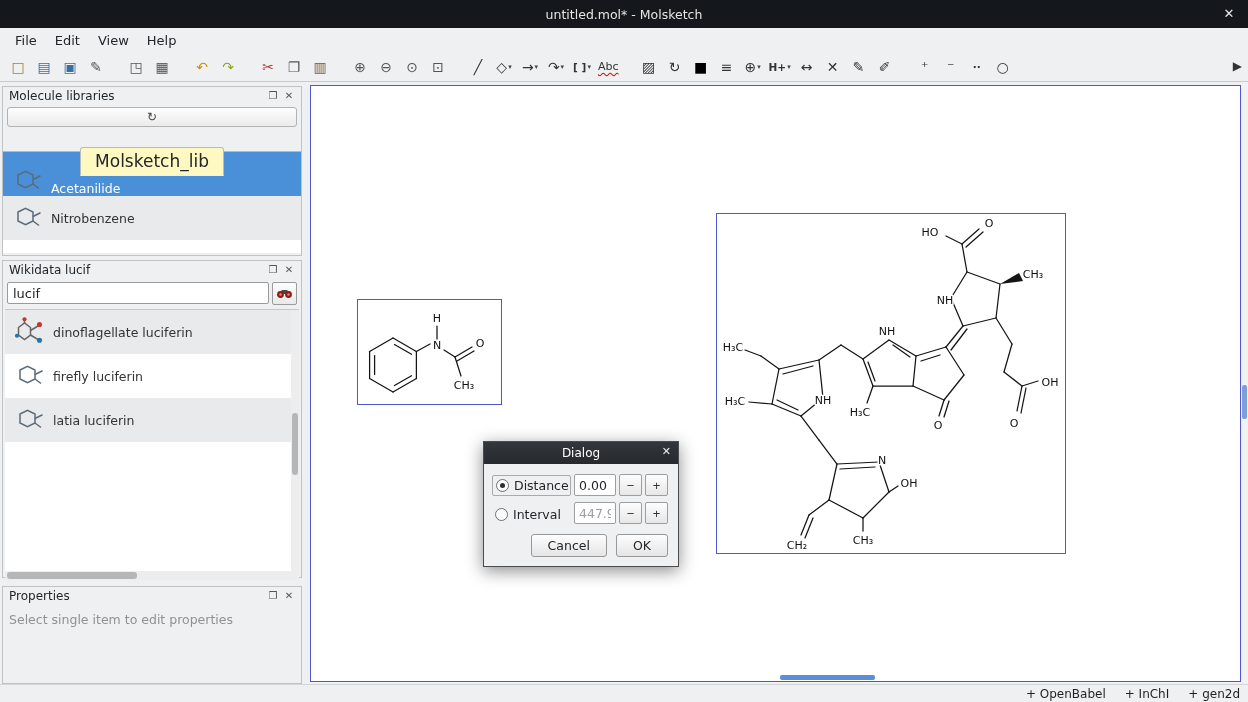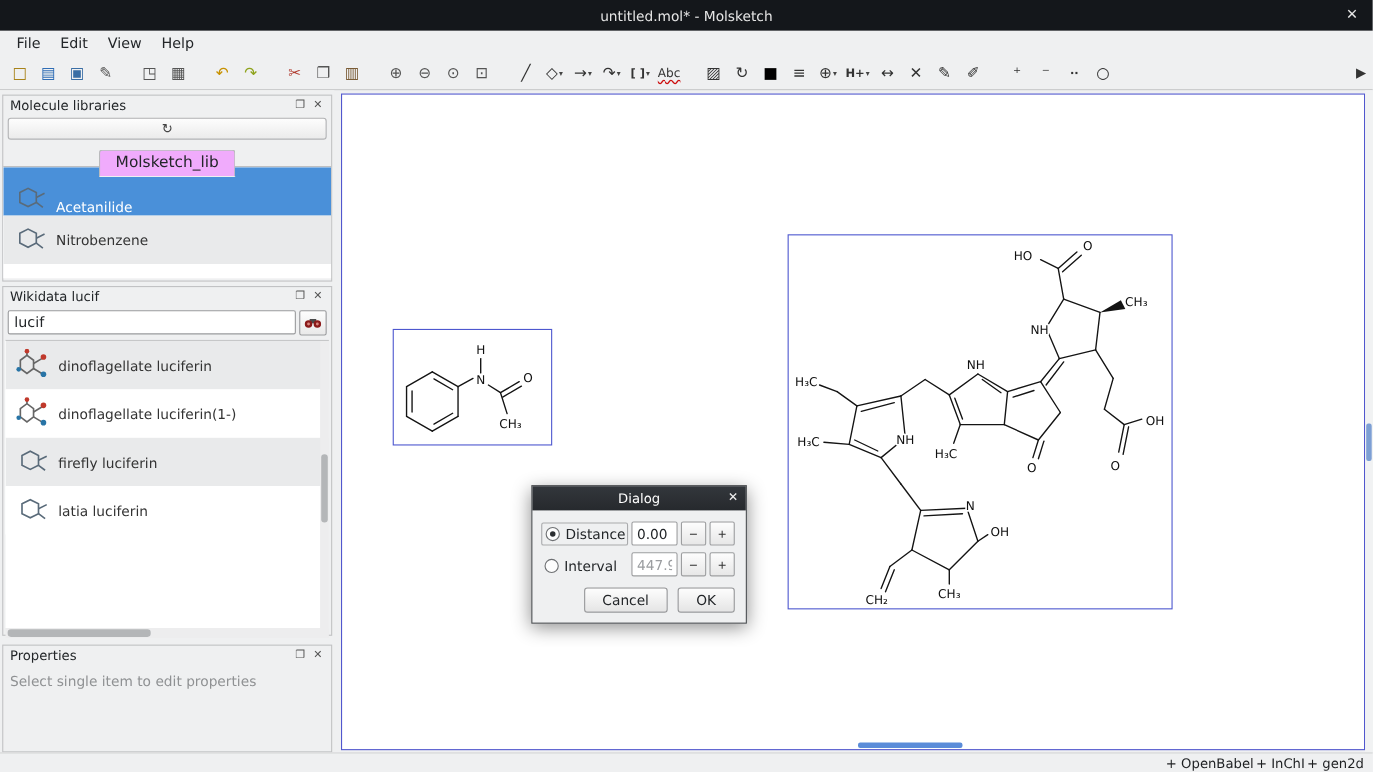--- a/index.html
+++ b/index.html
@@ -28,21 +28,21 @@
   .main { position:absolute; top:82px; left:0; right:0; bottom:18px; }
   .sidebar { position:absolute; left:0; top:0; width:304px; bottom:0; background:#eff0f1; }
   .panel { position:absolute; left:2px; right:2px; border:1px solid #c1c2c4; background:#eff0f1; }
   .panel-header { height:17px; display:flex; align-items:center; padding:0 4px 0 6px; font-size:12px; color:#232629; }
   .panel-header .ph-title { flex:1; }
   .panel-header .ph-ico { color:#555; font-size:10px; width:16px; text-align:center; }
 
   .panel-libs { top:4px; height:170px; }
   .refresh-btn { display:block; margin:3px 4px 2px 4px; height:20px; width:calc(100% - 8px); background:linear-gradient(#fdfdfd,#ebebeb); border:1px solid #b2b3b5; border-radius:3px; font-size:12px; color:#444; line-height:18px; text-align:center; }
   .tabbar { height:23px; border-bottom:1px solid #b9babc; text-align:center; margin-top:2px; }
-  .tab { display:inline-block; padding:3px 14px 4px; background:#f0abfc; border:1px solid #b9babc; border-bottom:1px solid #eff0f1; border-radius:3px 3px 0 0; font-size:14px; position:relative; top:7px; }
+  .tab { display:inline-block; padding:3px 14px 4px; background:#fef9c3; border:1px solid #b9babc; border-bottom:1px solid #eff0f1; border-radius:3px 3px 0 0; font-size:17px; position:relative; top:18px; }
   .lib-list, .wd-list { background:#fff; overflow:hidden; }
   .lib-list { height:101px; }
   .lib-row { height:44px; display:flex; align-items:center; background:#fff; }
   .lib-list .lib-row:nth-child(even) { background:#e9eaeb; }
   .wd-list .lib-row:nth-child(odd) { background:#e9eaeb; }
   .lib-row.sel { background:#4a90d9 !important;align-items:flex-end; }
   .thumb { width:48px; display:flex; justify-content:center; align-items:center; }
   .lib-label { font-size:12.5px; color:#333; }
   .lib-row.sel .lib-label { color:#fff; }
 
@@ -80,21 +80,21 @@
   .radio { width:13px; height:13px; border:1px solid #6e7073; border-radius:50%; background:#fdfdfd; position:relative; flex:none; }
   .radio.checked::after { content:""; position:absolute; left:3px; top:3px; width:5px; height:5px; border-radius:50%; background:#2b2e31; }
   .rlabel { font-size:12.5px; }
   .spin { width:42px; height:22px; border:1px solid #9d9ea0; border-radius:2px; background:#fff; font-size:12.5px; font-family:inherit; padding:0 4px; color:#232629; }
   .spin.disabled { color:#9b9da0; }
   .spin-btn { width:23px; height:22px; background:linear-gradient(#fdfdfd,#e7e7e7); border:1px solid #9d9ea0; border-radius:2px; font-size:13px; color:#333; line-height:1; }
   .dlg-buttons { display:flex; justify-content:flex-end; gap:9px; margin-top:10px; padding-right:2px; }
   .dlg-btn { height:23px; padding:0 16px; background:linear-gradient(#fdfdfd,#e5e5e5); border:1px solid #97989a; border-radius:3px; font-size:12.5px; color:#232629; font-family:inherit; }
 
   
-  .statusbar { position:absolute; left:0; right:0; bottom:0; height:18px; background:#eff0f1; border-top:1px solid #d4d5d6; display:flex; justify-content:flex-end; align-items:center; padding-right:8px; gap:2px; }
+  .statusbar { position:absolute; left:0; right:0; bottom:0; height:18px; background:#eff0f1; border-top:1px solid #d4d5d6; display:flex; justify-content:flex-end; align-items:center; padding-right:8px; gap:19px; }
   .statusbar span { font-size:12px; color:#1d1f21; }
 </style>
 </head>
 <body>
 
 <div class="titlebar">
   <span class="win-title">untitled.mol* - Molsketch</span>
   <span class="win-close">✕</span>
 </div>
 
@@ -212,33 +212,20 @@
                 <svg width="36" height="30" viewBox="0 0 24 20">
                   <path d="M5 7 L9 4 L13 7 L13 12 L9 15 L5 12 Z" fill="none" stroke="#666" stroke-width="1"></path>
                   <path d="M13 9 L18 6 M13 12 L18 15 M9 4 L9 1" stroke="#666" stroke-width="1" fill="none"></path>
                   <circle cx="19" cy="5" r="1.7" fill="#c0392b"></circle>
                   <circle cx="19" cy="15.5" r="1.7" fill="#2874a6"></circle>
                   <circle cx="9" cy="1.5" r="1.4" fill="#c0392b"></circle>
                   <circle cx="4" cy="12.5" r="1.4" fill="#2874a6"></circle>
                 </svg>
               </span>
               <span class="lib-label">dinoflagellate luciferin</span>
-            </div>
-            <div class="lib-row">
-              <span class="thumb">
-                <svg width="36" height="30" viewBox="0 0 24 20">
-                  <path d="M5 7 L9 4 L13 7 L13 12 L9 15 L5 12 Z" fill="none" stroke="#666" stroke-width="1"></path>
-                  <path d="M13 9 L18 6 M13 12 L18 15 M9 4 L9 1" stroke="#666" stroke-width="1" fill="none"></path>
-                  <circle cx="19" cy="5" r="1.7" fill="#c0392b"></circle>
-                  <circle cx="19" cy="15.5" r="1.7" fill="#2874a6"></circle>
-                  <circle cx="9" cy="1.5" r="1.4" fill="#c0392b"></circle>
-                  <circle cx="4" cy="12.5" r="1.4" fill="#2874a6"></circle>
-                </svg>
-              </span>
-              <span class="lib-label">dinoflagellate luciferin(1-)</span>
             </div>
             <div class="lib-row">
               <span class="thumb">
                 <svg width="36" height="30" viewBox="0 0 24 20">
                   <path d="M6 6 L11 3.5 L16 6 L16 12 L11 14.5 L6 12 Z" fill="none" stroke="#5a6b7a" stroke-width="1"></path>
                   <path d="M16 9 L21 6.5 M16 12 L20 15" stroke="#5a6b7a" stroke-width="1" fill="none"></path>
                 </svg>
               </span>
               <span class="lib-label">firefly luciferin</span>
             </div>

